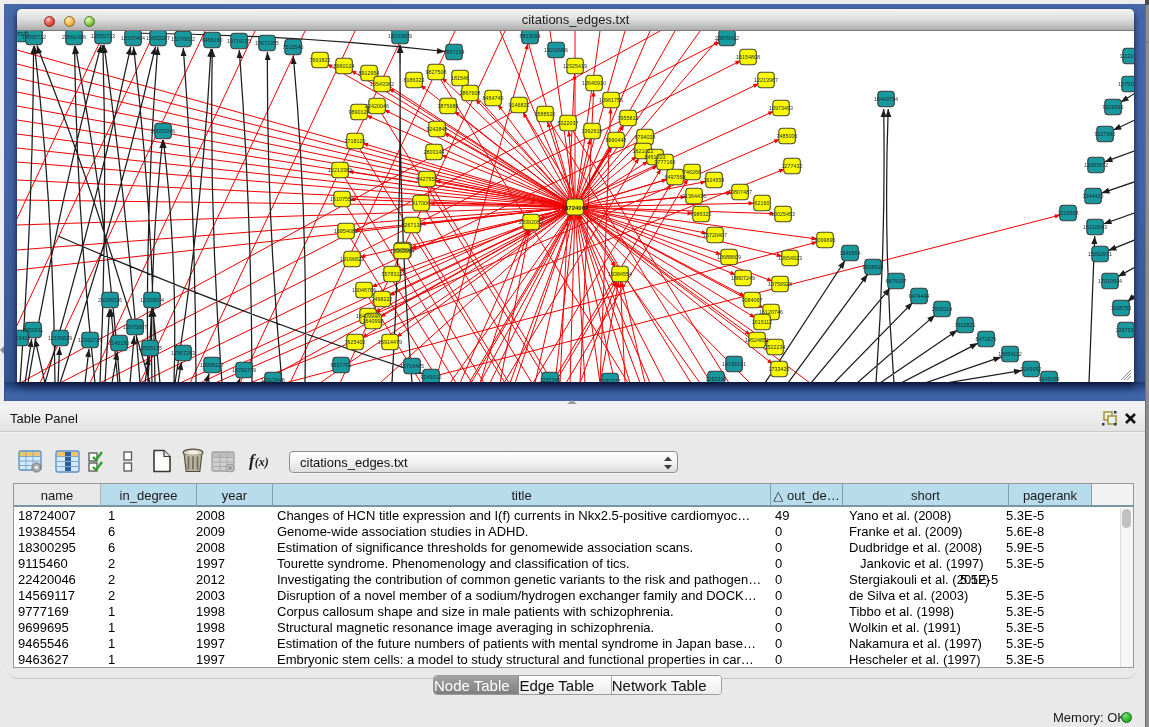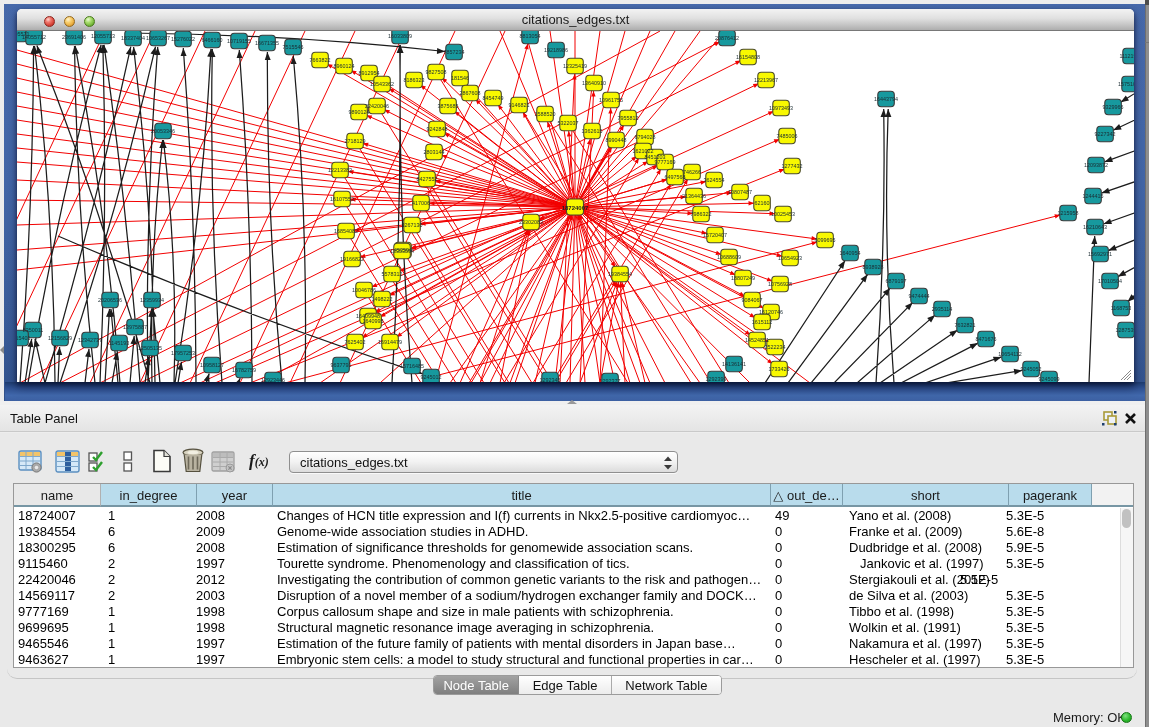--- a/index.html
+++ b/index.html
@@ -28,21 +28,21 @@
 #combo{left:289px;top:451px;width:389px;height:22px;border:1px solid #8f8f8f;border-radius:4px;
  background:linear-gradient(180deg,#ffffff 0%,#f2f2f2 50%,#dcdcdc 100%);box-shadow:0 1px 0 rgba(255,255,255,.7)}
 #combo span{position:absolute;left:10px;top:3px;font-size:13px;color:#111}
 #table{left:13px;top:483px;width:1121px;height:185px;background:#fff;border:1px solid #989898}
 .hcell{position:absolute;top:484px;height:23px;font-size:13px;color:#1a1a1a;text-align:center;line-height:23px;background:#b9dcec;border-right:1px solid #7fa0b0;border-bottom:2px solid #7796a4}
 .trow{position:absolute;height:16px;font-size:13px;color:#000}
 .trow span{position:absolute;top:0;white-space:nowrap}
 #vsb{left:1120px;top:508px;width:13px;height:159px;background:#f6f6f6;border-left:1px solid #ddd}
 #vthumb{left:1122px;top:509px;width:9px;height:19px;background:#c1c1c1;border-radius:5px}
 #tabs{left:433px;top:675px;width:289px;height:20px;border:1px solid #9b9b9b;border-radius:4px;overflow:hidden;display:flex;background:#fff}
-.tab{height:100%;font-size:13px;text-align:center;line-height:19px;color:#111;
+.tab{height:100%;font-size:15px;text-align:left;line-height:19px;color:#111;
  background:linear-gradient(180deg,#ffffff,#ececec)}
 #tab1{width:86px;background:linear-gradient(180deg,#a2a2a2,#7f7f7f);color:#fff;border-right:1px solid #8a8a8a}
 #tab2{width:93px;border-right:1px solid #aaa}
 #tab3{width:110px}
 #mem{right:23px;top:710px;font-size:13px;color:#1a1a1a}
 #memdot{left:1121px;top:711.5px;width:11px;height:11px;border-radius:50%;background:radial-gradient(circle at 38% 32%,#7fe07f,#2eb92e 55%,#1d961d);border:1px solid #177517}
 #larrow{left:0px;top:346px;width:0;height:0;border-top:4px solid transparent;border-bottom:4px solid transparent;border-right:4px solid #8a8a8a}
 #handle{left:567px;top:401px;width:10px;height:4px}
 </style></head><body>
 <div class="abs" id="desktop"></div>
@@ -486,21 +486,21 @@
     <span style="left:196px">1998</span>
     <span style="left:277px;width:492px;overflow:hidden">Structural magnetic resonance image averaging in schizophrenia.</span>
     <span style="left:775px">0</span>
     <span style="left:849px">Wolkin et al. (1991)</span>
     <span style="left:1006px">5.3E-5</span>
   </div>
 <div class="trow" style="top:635.5px">
     <span style="left:18px">9465546</span>
     <span style="left:108px">1</span>
     <span style="left:196px">1997</span>
-    <span style="left:277px;width:492px;overflow:hidden">Estimation of the future family of patients with mental disorders in Japan base…</span>
+    <span style="left:277px;width:492px;overflow:hidden">Estimation of the future numbers of patients with mental syndrome in Japan base…</span>
     <span style="left:775px">0</span>
     <span style="left:849px">Nakamura et al. (1997)</span>
     <span style="left:1006px">5.3E-5</span>
   </div>
 <div class="trow" style="top:651.5px">
     <span style="left:18px">9463627</span>
     <span style="left:108px">1</span>
     <span style="left:196px">1997</span>
     <span style="left:277px;width:492px;overflow:hidden">Embryonic stem cells: a model to study structural and functional properties in car…</span>
     <span style="left:775px">0</span>

